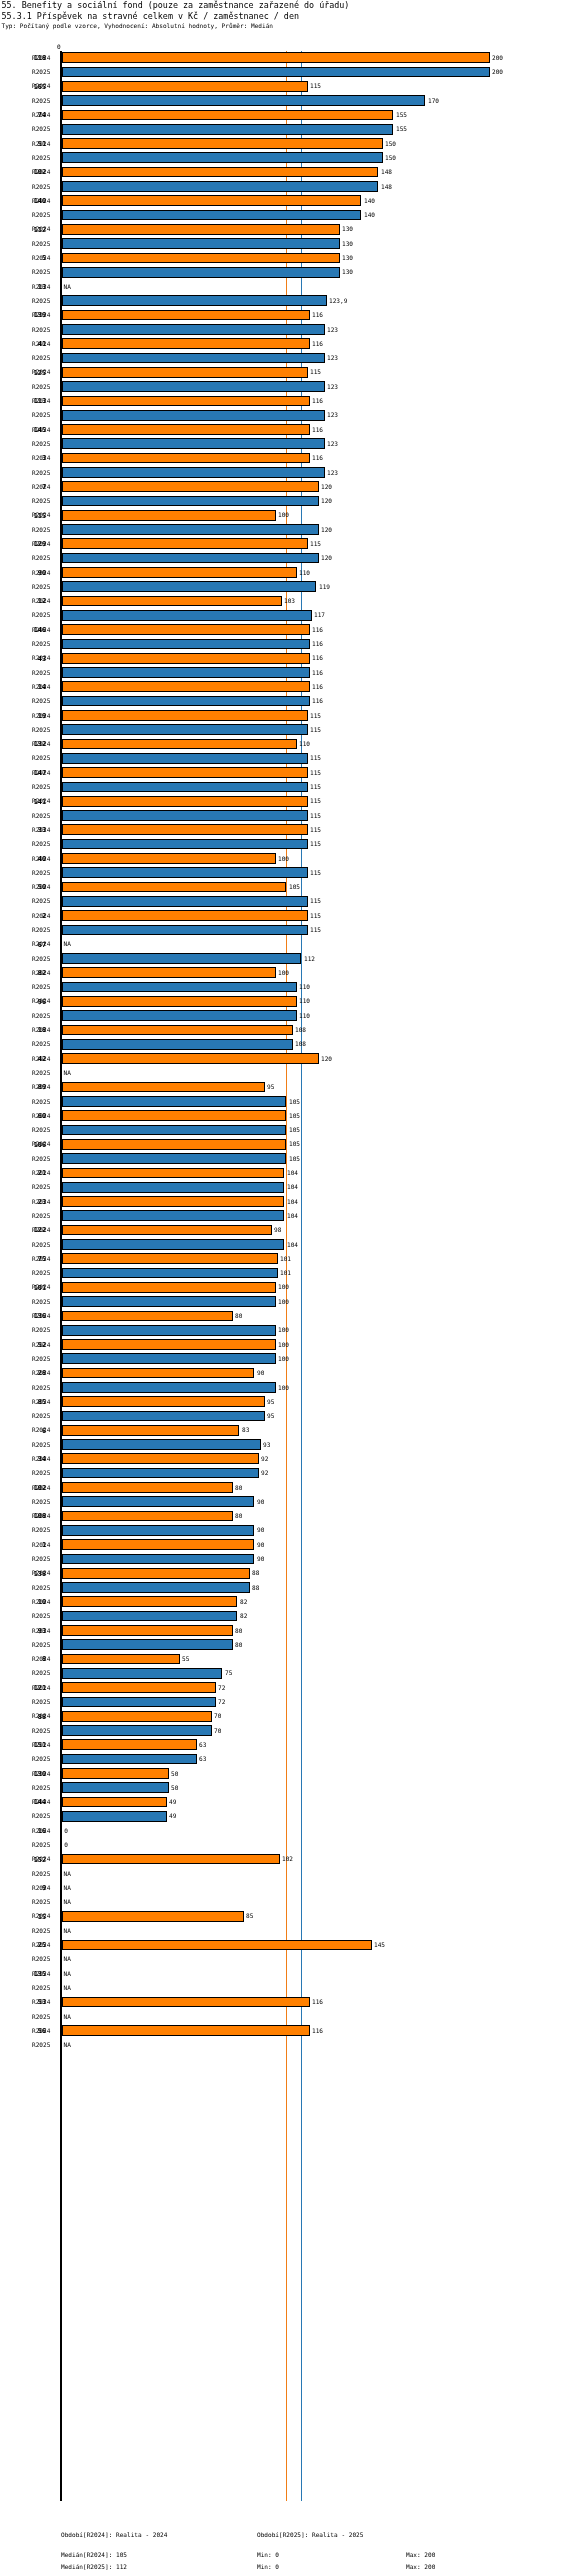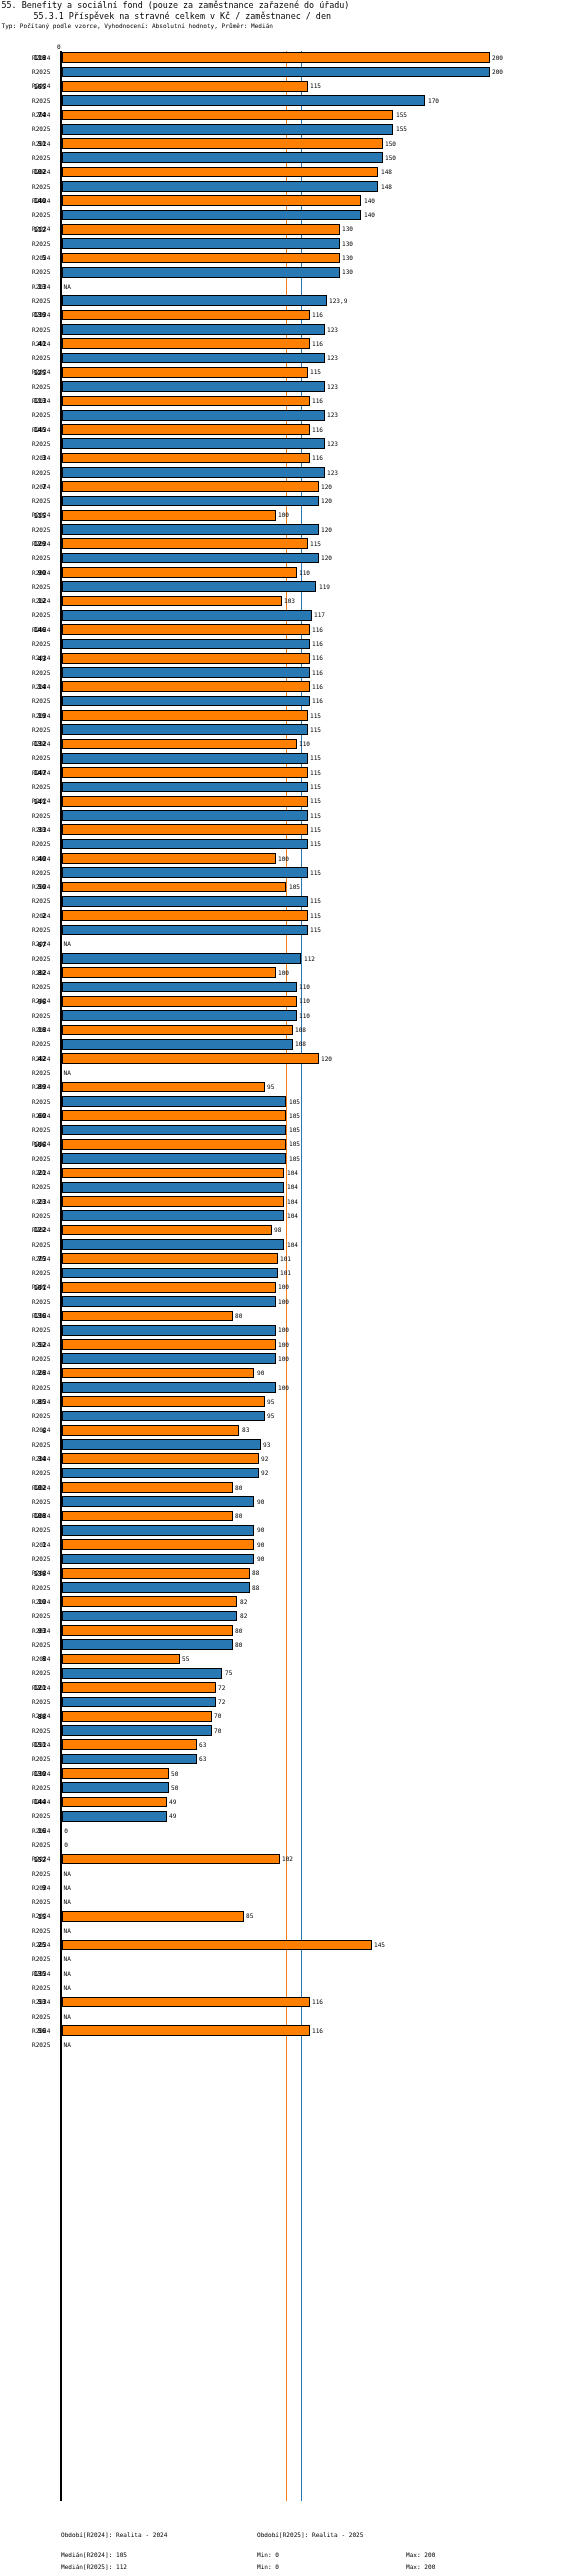--- a/index.html
+++ b/index.html
@@ -24,21 +24,20 @@
   .title-block { position: absolute; top: 0; left: 1.5px; width: 570px; }
   .title-main {
     font-size: 8.4px;
     line-height: 10.7px;
     white-space: pre;
   }
   .title-sub {
     font-size: 8.4px;
     line-height: 10.7px;
     white-space: pre;
-    margin-left: 32px;
   }
   .title-meta {
     font-size: 6.1px;
     line-height: 8.4px;
     white-space: pre;
     margin-top: 0.8px;
   }
 
   
   .plot {

